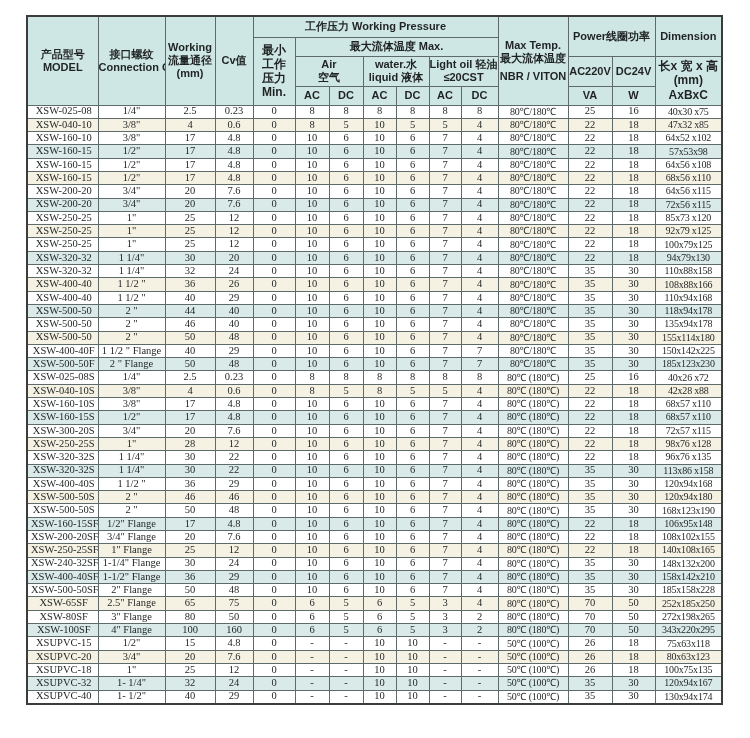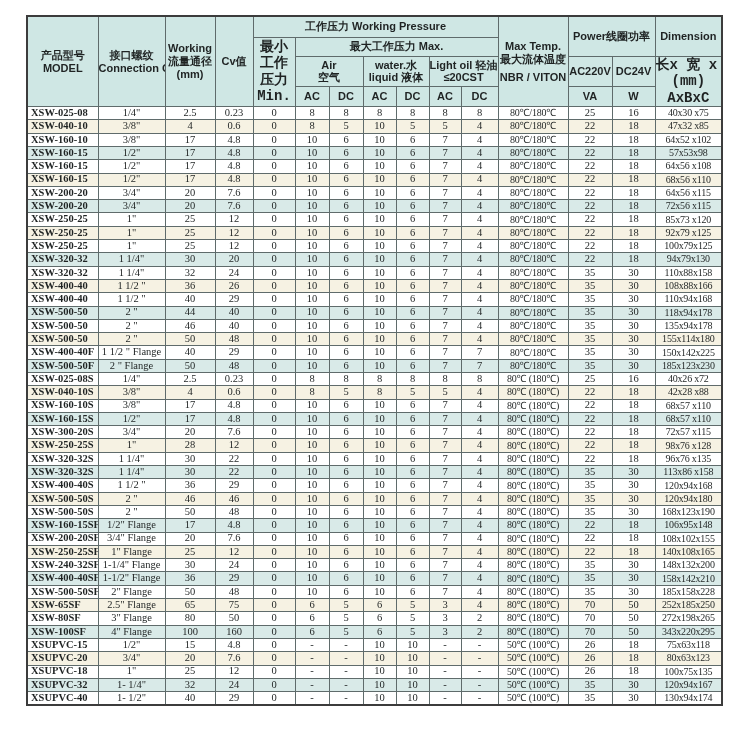--- a/index.html
+++ b/index.html
@@ -28,28 +28,28 @@
   thead th{
     background:var(--header-bg);
     font-family:"Liberation Sans",sans-serif;
     font-weight:bold;font-size:11px;line-height:1.18;
     text-align:center;vertical-align:middle;color:var(--text);
   }
   thead tr.hrow-a{height:21px;}
   thead tr.hrow-b{height:19px;}
   thead tr.hrow-c{height:30px;margin-top:27px;}
   thead tr.hrow-d{height:19px;margin-top:16px;}
-  thead .sub{font-size:14px;font-family:Liberation Mono, monospace;}
+  thead .sub{font-size:12px;}
   tbody td{
     font-family:"Liberation Serif",serif;
     font-size:10.5px;line-height:1;height:12.3px;
     text-align:center;vertical-align:middle;color:var(--text);
     padding:0 1px;
   }
-  tbody td.col-0{text-align:left;padding-left:3px;font-weight:bold;}
+  tbody td.col-0{text-align:center;padding-left:3px;}
   tbody td.col-11,tbody td.col-14{font-size:10px;letter-spacing:-0.2px;}
   tr.stripe-cream td{background:var(--stripe-cream);}
   tr.stripe-blue td{background:var(--stripe-blue);}
   tr.stripe-white td{background:#ffffff;}
 </style>
 </head>
 <body>
 
 <div class="sheet">
   <table>
@@ -96,21 +96,21 @@
         <th colspan="2" rowspan="2">Power线圈功率</th>
         <th rowspan="2">Dimension</th>
       </tr>
       <tr class="hrow-b">
         <th rowspan="3" class="sub">
           <div>最小</div>
           <div>工作</div>
           <div>压力</div>
           <div>Min.</div>
         </th>
-        <th colspan="6">最大工作压力 Max.</th>
+        <th colspan="6">最大流体温度 Max.</th>
       </tr>
       <tr class="hrow-c">
         <th colspan="2">
           <div>Air</div>
           <div>空气</div>
         </th>
         <th colspan="2">
           <div>water.水</div>
           <div>liquid 液体</div>
         </th>

